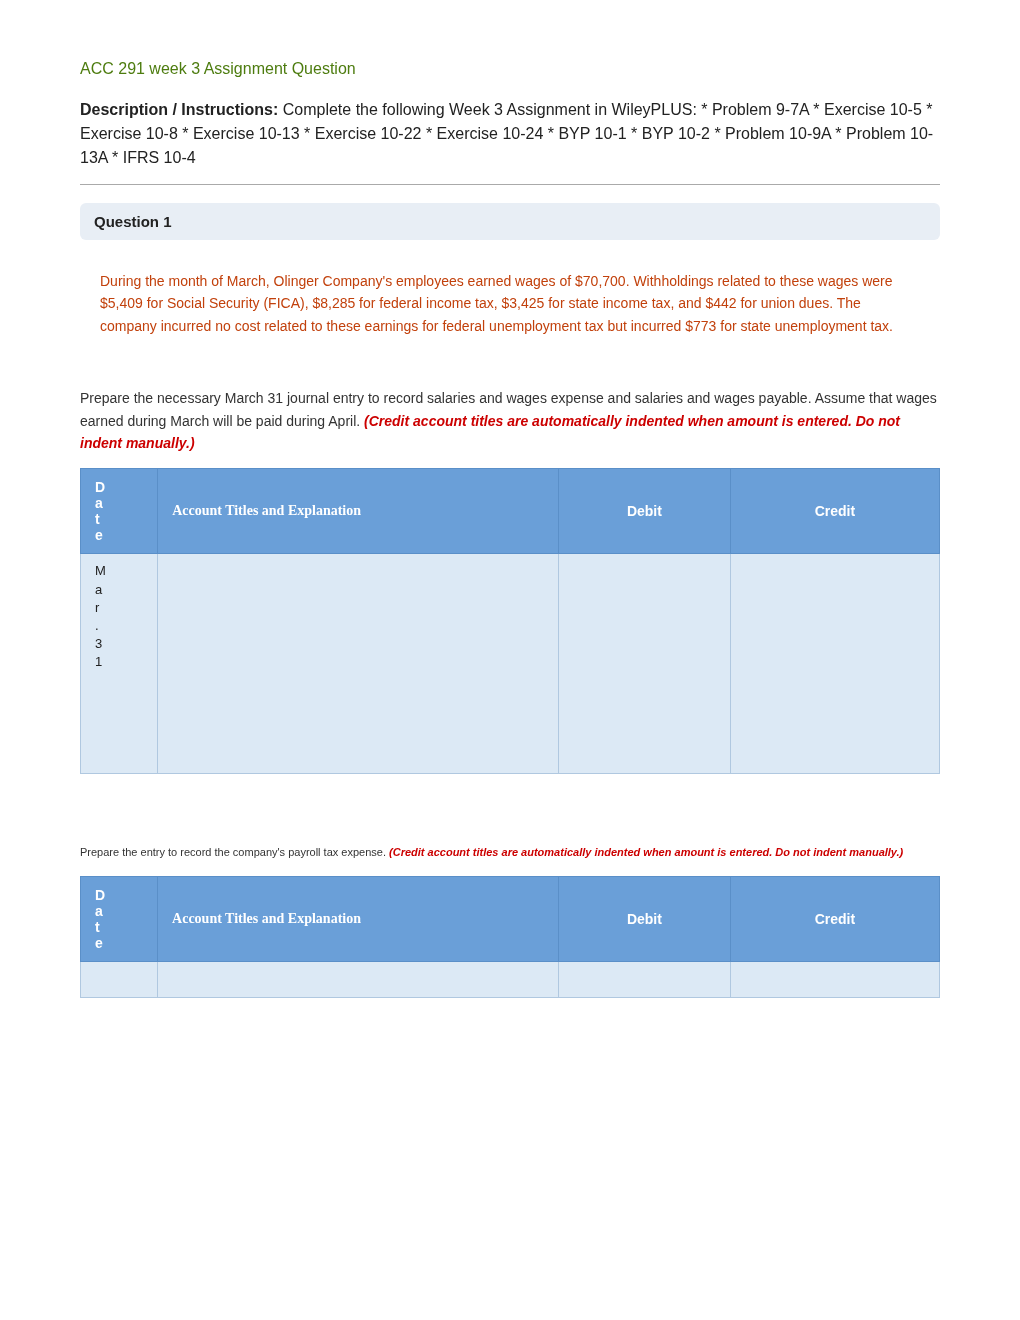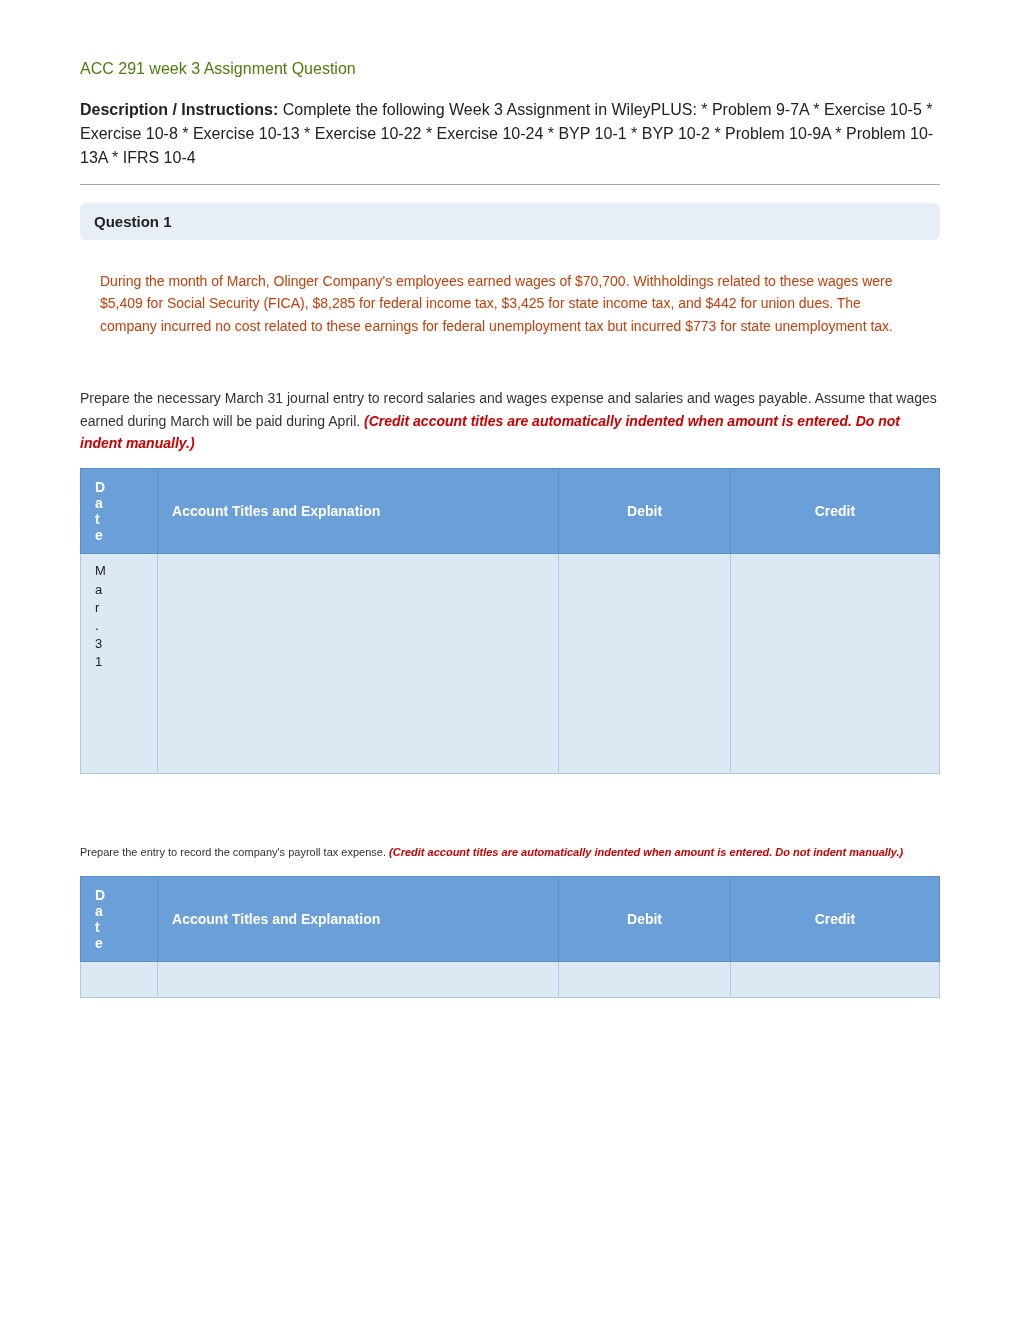--- a/index.html
+++ b/index.html
@@ -107,20 +107,21 @@
       height: 220px;
       vertical-align: top;
     }
 
     .col-date {
       width: 80px;
     }
 
     .col-account {
       width: 424px;
+      font-family: Liberation Serif, serif;
     }
 
     .col-debit {
       width: 180px;
     }
 
     .col-credit {
       width: 220px;
     }
 

